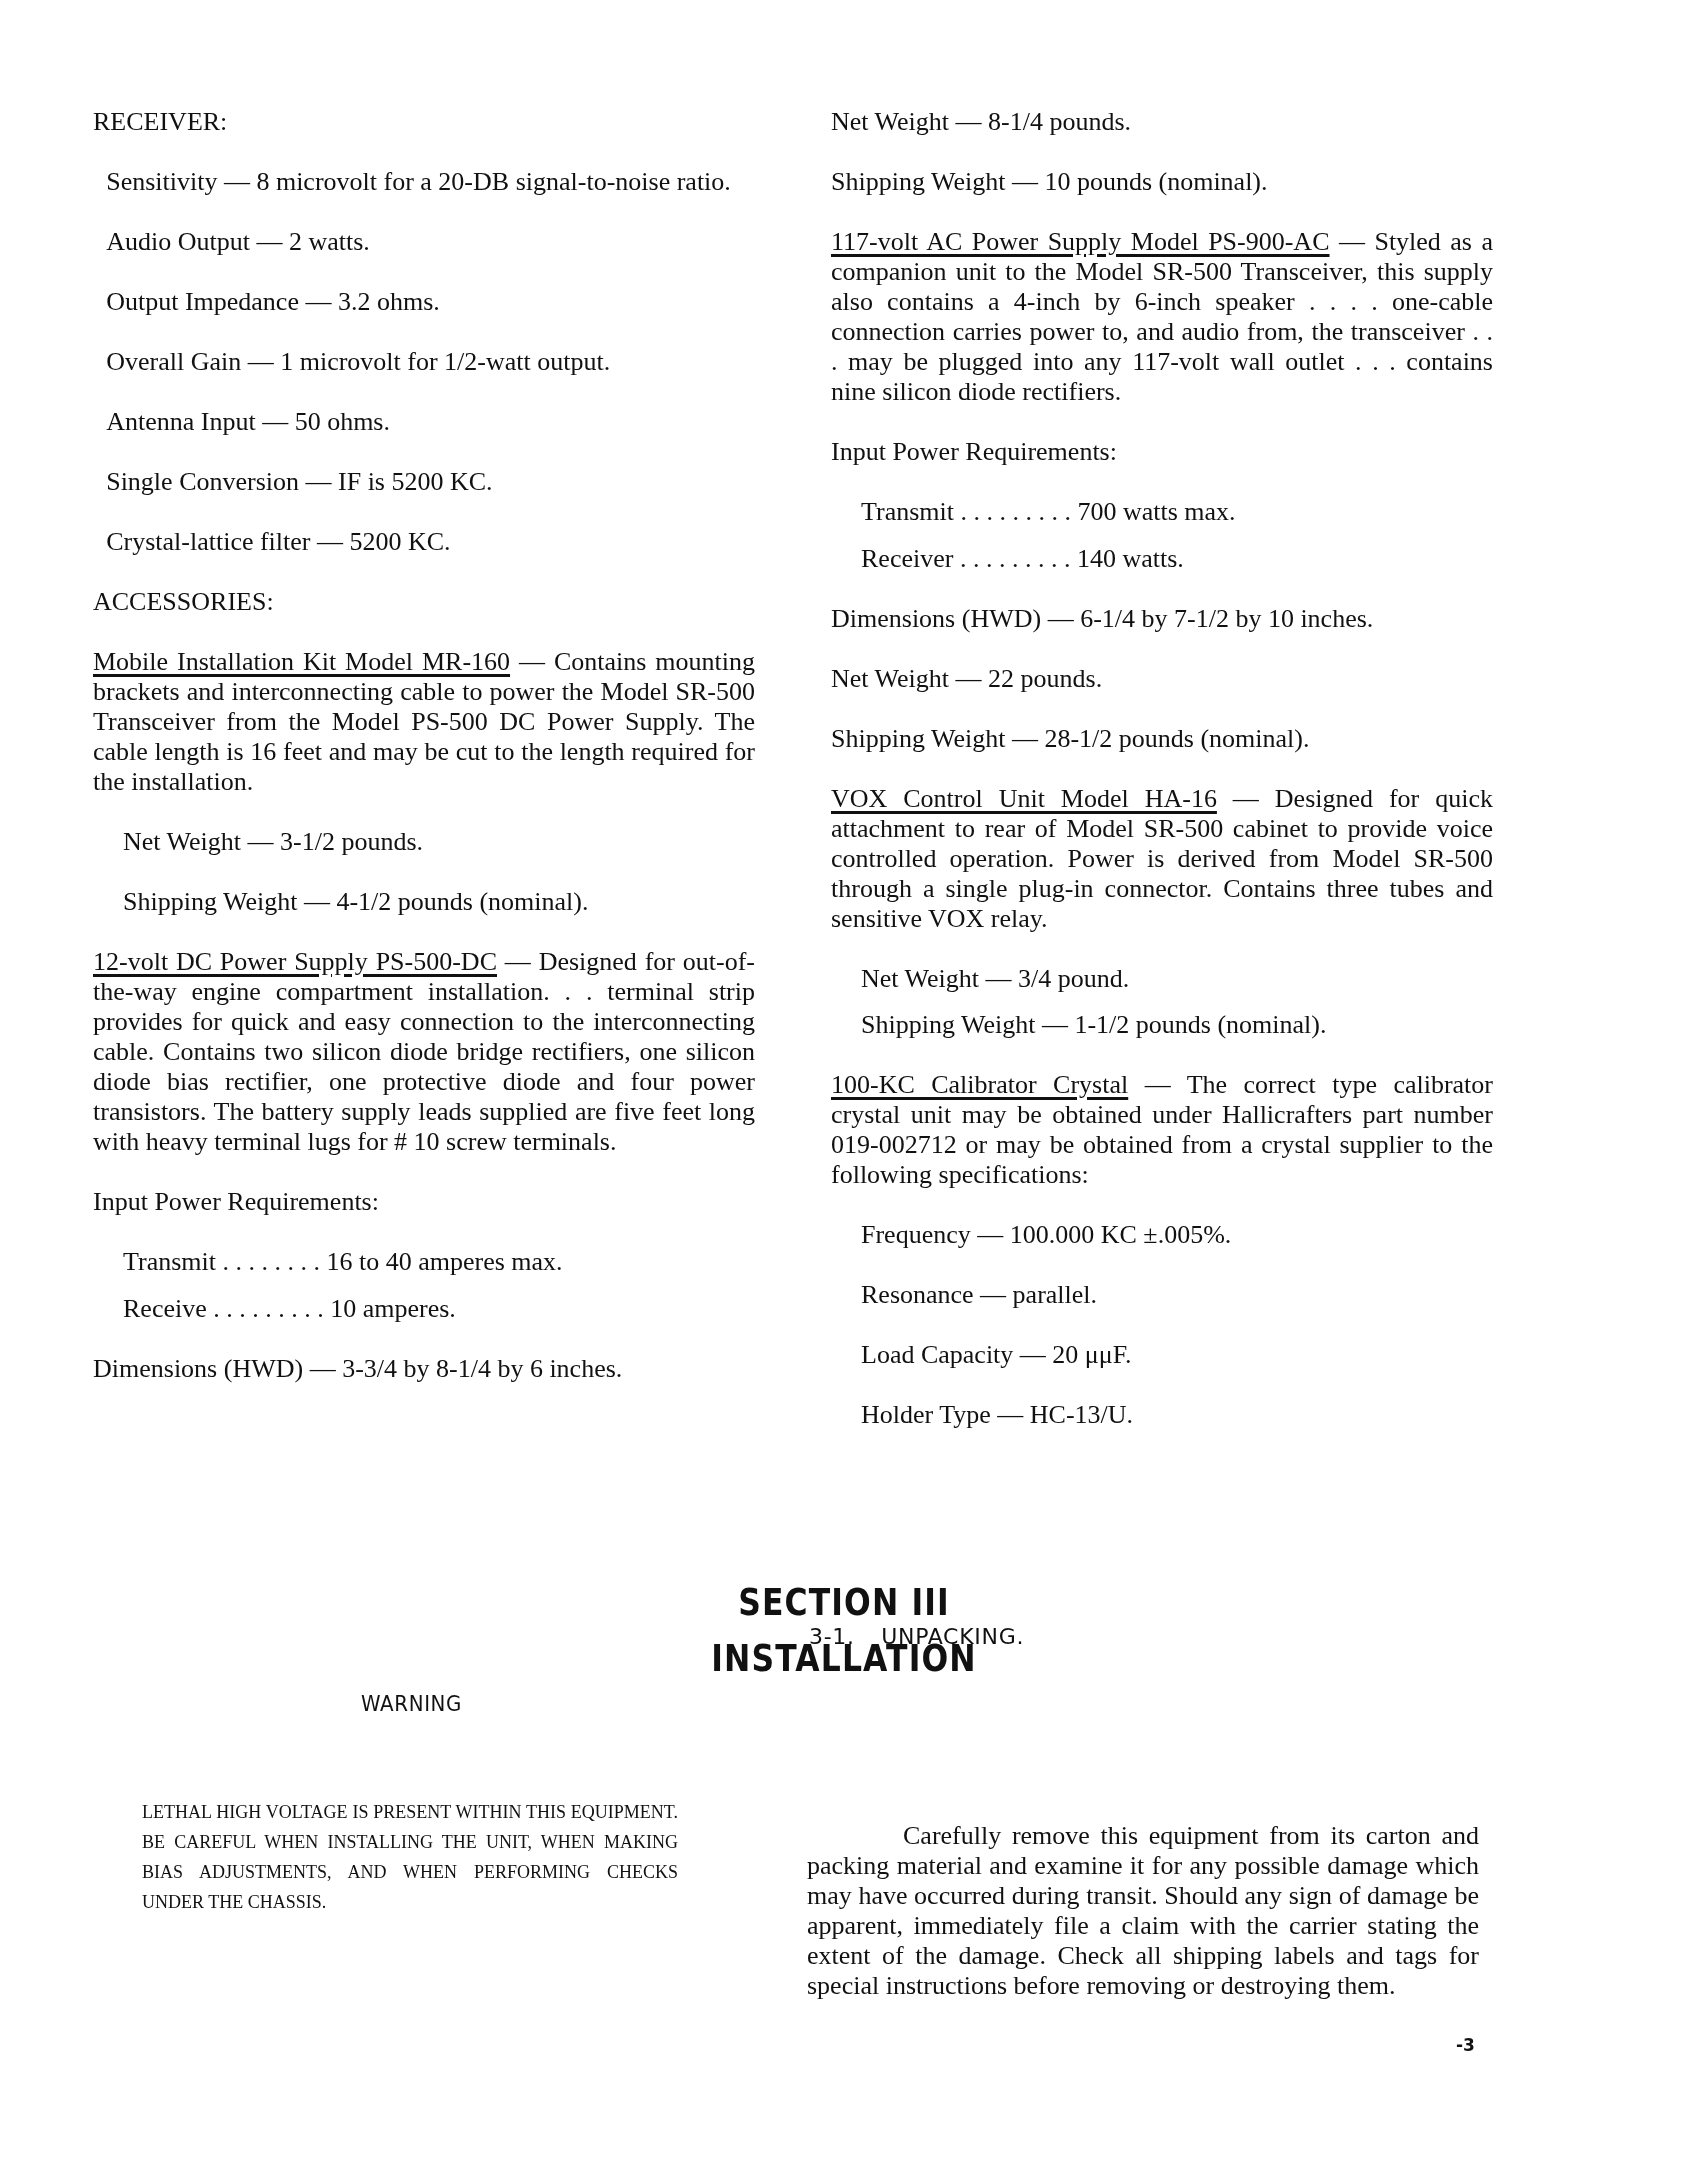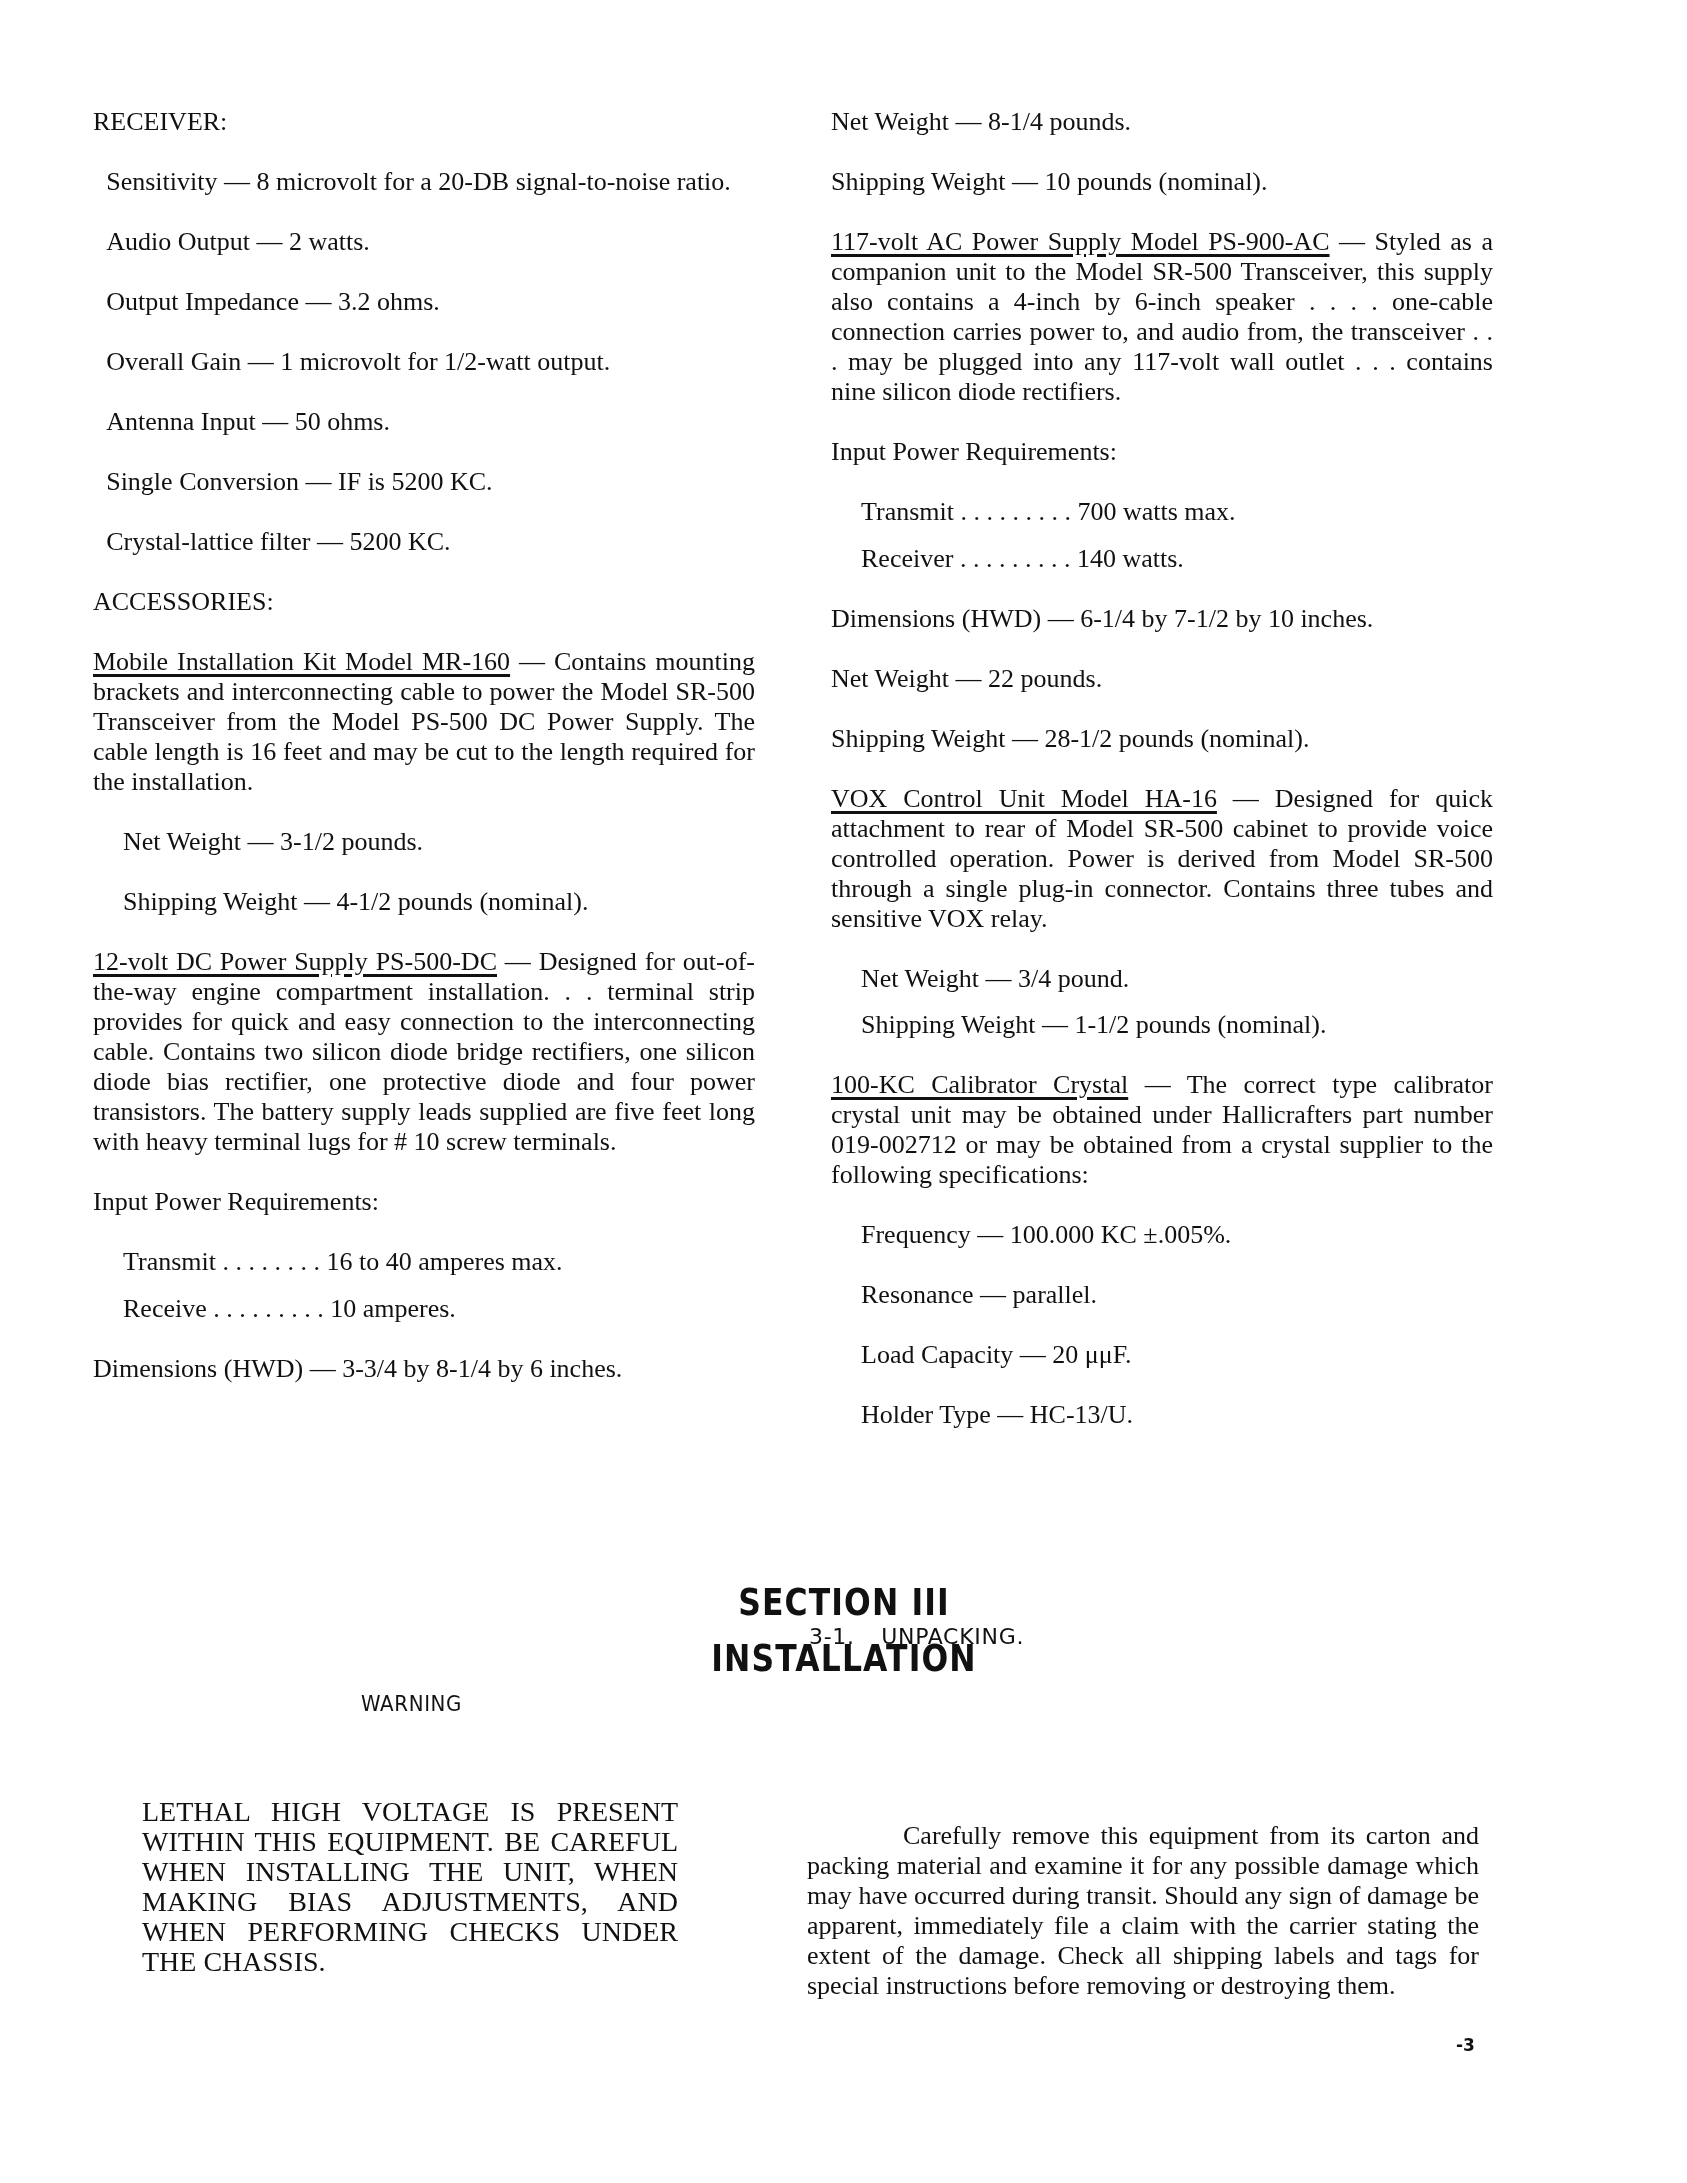--- a/index.html
+++ b/index.html
@@ -17,21 +17,21 @@
   .spec.indent2 { margin-left: 30px; }
   .para { margin: 0 0 30px 0; text-align: justify; text-align-last: left; }
   .para .title { text-decoration: underline; text-decoration-thickness: 2.6px; text-underline-offset: 4px; }
   .row { margin: 0 0 16.5px 30px; }
   .row.last { margin-bottom: 30px; }
   .section-block { position: absolute; left: 0; top: 1575px; width: 1688px; text-align: center;
     font-family: "DejaVu Sans", "Liberation Sans", sans-serif; font-weight: bold;
     font-size: 37px; line-height: 56px; letter-spacing: 1.3px; transform: scaleX(0.85); }
   .warning-label { position: absolute; left: 361px; top: 1691px; font-family: "DejaVu Sans", sans-serif;
     font-size: 22px; letter-spacing: 0.7px; transform: scaleX(0.9); transform-origin: left; }
-  .warning-text { position: absolute; left: 142px; top: 1797px; width: 536px; font-size: 28px; line-height: 30px;
+  .warning-text { position: absolute; left: 142px; top: 1797px; width: 536px; font-size: 18px; line-height: 30px;
     text-align: justify; text-align-last: left; }
   .unpack-head { position: absolute; left: 809px; top: 1624px; font-family: "DejaVu Sans", sans-serif;
     font-size: 22px; letter-spacing: 0.7px; }
   .unpack-head .num { margin-right: 26.5px; }
   .unpack-text { position: absolute; left: 807px; top: 1821px; width: 672px; font-size: 26px; line-height: 30px;
     text-align: justify; text-align-last: left; text-indent: 96px; }
   .page-num { position: absolute; left: 1456px; top: 2035px; font-family: "DejaVu Sans", sans-serif; font-size: 17px; font-weight: bold; }
 </style>
 </head>
 <body>

